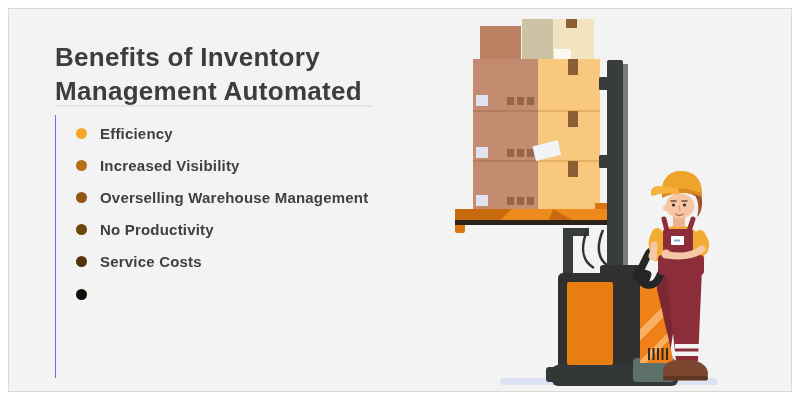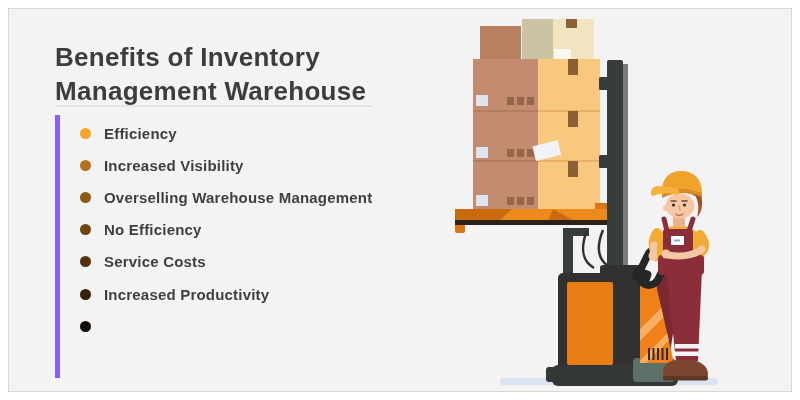--- a/index.html
+++ b/index.html
@@ -20,66 +20,62 @@
     letter-spacing:0.3px;color:var(--title-color,#3D3D3D);
   }
   .title span{display:block;}
   .divider{
     position:absolute;left:46px;top:96px;width:318px;height:2px;
     background:var(--divider,#E4E4E4);
   }
   ul.benefits{
     position:absolute;left:46px;top:106px;height:261px;
     margin:0;padding:2px 0 0 0;list-style:none;
-    border-left:5px solid #8b5cf6;
+    border-left:1px solid #8b5cf6;
   }
   ul.benefits li{display:flex;align-items:center;height:32.2px;}
   .dot{width:11px;height:11px;border-radius:50%;margin-left:20px;flex:none;}
   .lbl{
     margin-left:13px;font-size:15px;font-weight:700;letter-spacing:0.2px;
     color:var(--text-color,#3F3F3F);white-space:nowrap;
   }
   .illustration{position:absolute;left:441px;top:0;width:345px;height:382px;}
 </style>
 </head>
 <body>
 
 <div class="panel">
 
   <h1 class="title">
     <span>Benefits of Inventory</span>
-    <span>Management Warehouse</span>
+    <span>Management Automated</span>
   </h1>
 
   <div class="divider"></div>
 
   <ul class="benefits">
       <li>
         <span class="dot" style="background: rgb(247, 164, 42);"></span>
         <span class="lbl">Efficiency</span>
       </li>
       <li>
         <span class="dot" style="background: rgb(181, 112, 28);"></span>
         <span class="lbl">Increased Visibility</span>
       </li>
       <li>
         <span class="dot" style="background: rgb(143, 88, 19);"></span>
         <span class="lbl">Overselling Warehouse Management</span>
       </li>
       <li>
         <span class="dot" style="background: rgb(111, 69, 14);"></span>
-        <span class="lbl">No Efficiency</span>
+        <span class="lbl">No Productivity</span>
       </li>
       <li>
         <span class="dot" style="background: rgb(83, 51, 10);"></span>
         <span class="lbl">Service Costs</span>
-      </li>
-      <li>
-        <span class="dot" style="background: rgb(54, 33, 6);"></span>
-        <span class="lbl">Increased Productivity</span>
       </li>
       <li>
         <span class="dot" style="background: rgb(18, 13, 6);"></span>
       </li>
     </ul>
 
   <div class="illustration">
     <svg viewBox="0 0 345 382" width="345" height="382" aria-hidden="true">
 
       <rect x="50" y="369" width="218" height="7" rx="3.5" fill="var(--c-shadow,#DBE3F2)"></rect>

